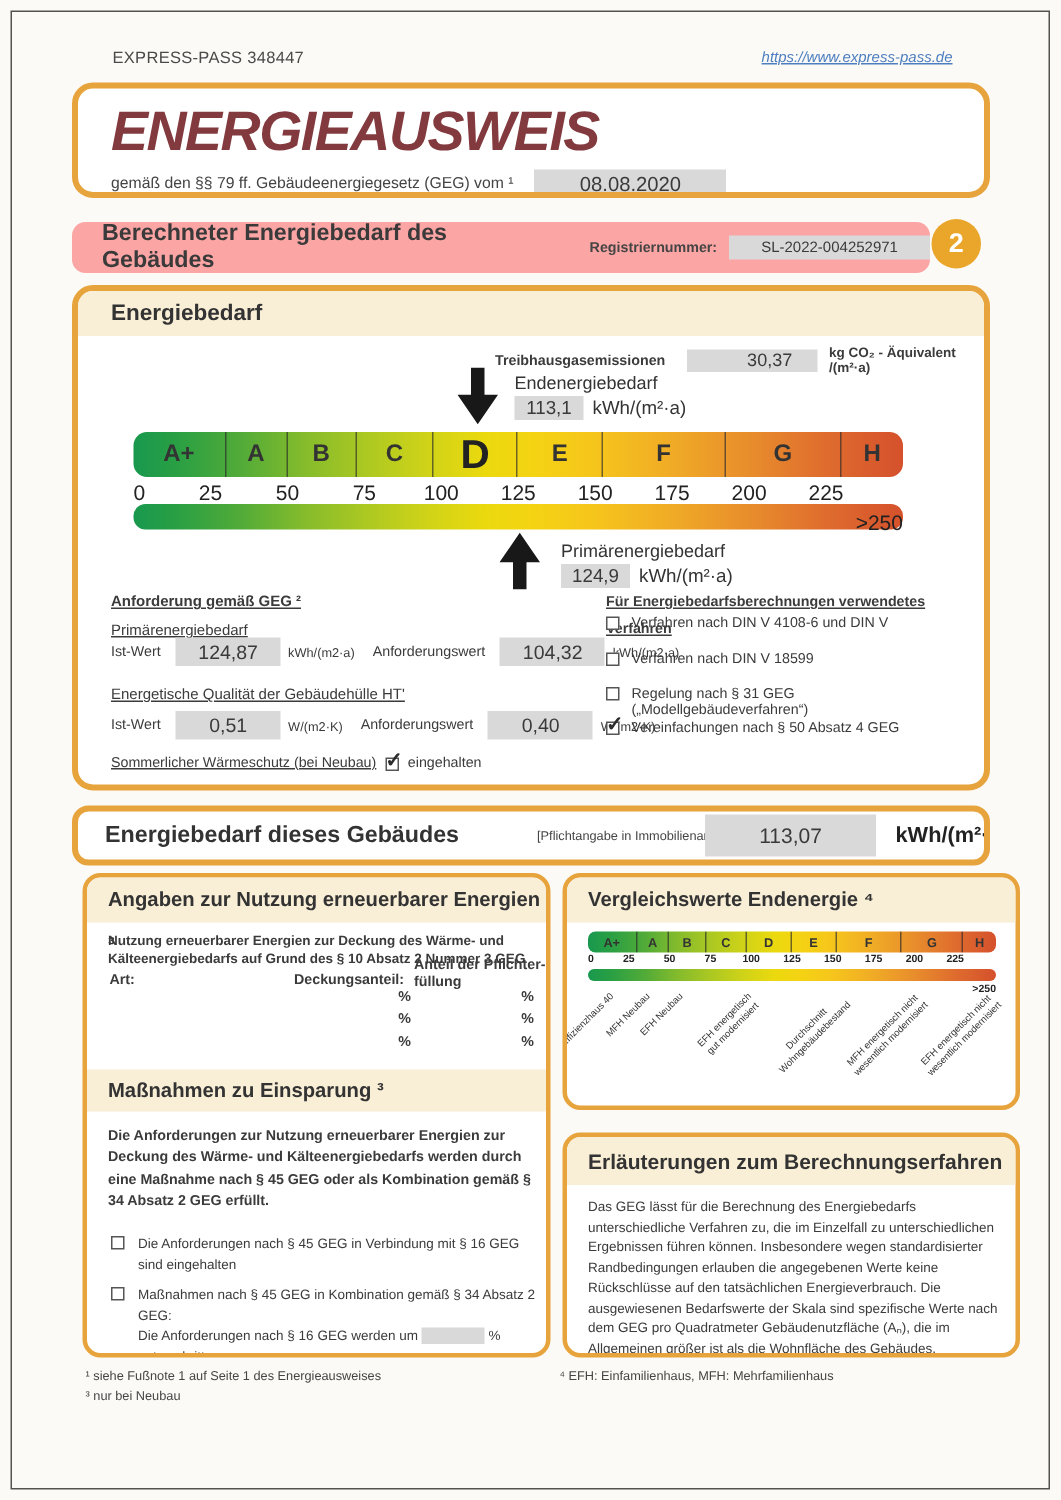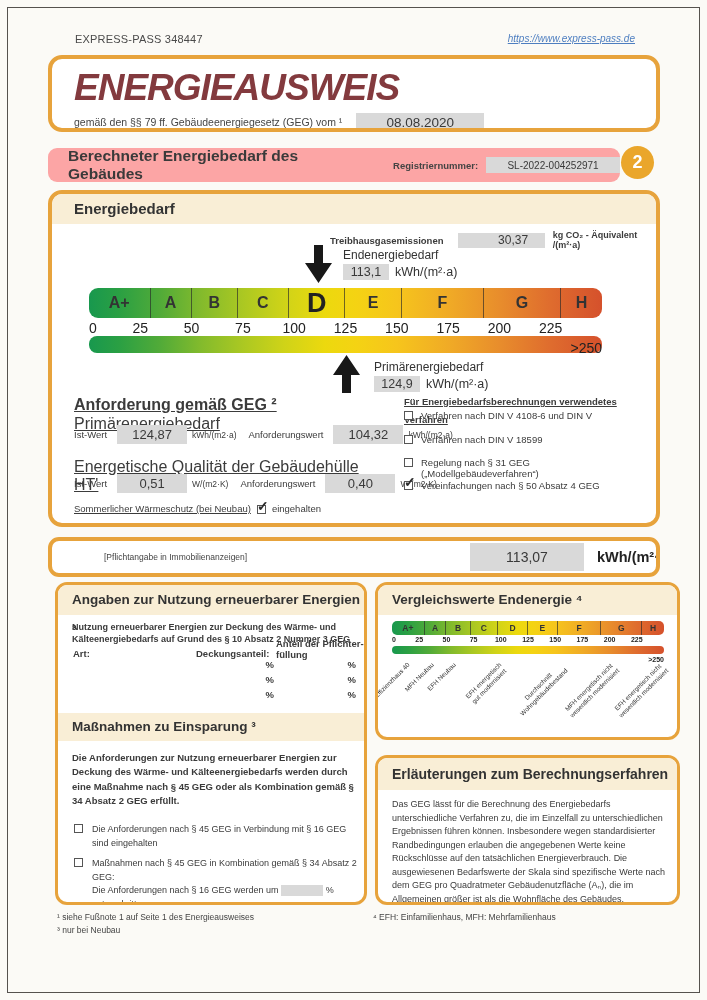--- a/index.html
+++ b/index.html
@@ -60,21 +60,21 @@
   .letters { display:flex; height:30px; border-radius:9px; overflow:hidden; }
   .letters .cell { display:flex; align-items:center; justify-content:center; font-size:16px; font-weight:bold; color:#333; border-right:1px solid rgba(40,40,40,.65); }
   .letters .cell:last-child { border-right:none; }
   .letters .cell.current { font-size:27px; color:#222; }
   .numbers { position:relative; height:17px; margin-top:1px; }
   .numbers .tick { position:absolute; top:1px; transform:translateX(-50%); font-size:14px; color:#222; }
   .numbers .tick.first { left:0 !important; transform:none; }
   .numbers .tick.last { left:auto !important; right:0; transform:none;margin-top:20px; }
   .botbar { height:17px; border-radius:8px; }
 
-  .anf-col { position:absolute; left:22px; width:310px; font-size:16px; }
+  .anf-col { position:absolute; left:22px; width:310px; font-size:10px; }
   .anf-col .h { font-weight:bold; text-decoration:underline; }
   .vrow { position:absolute; display:flex; align-items:center; font-size:9.5px; }
   .vrow .graybox { width:70px; height:19px; font-size:13px; margin-left:10px; }
   .vrow .unit { font-size:8.5px; margin-left:5px; }
   .vrow .anfl { margin-left:12px; }
   .sommer { position:absolute; left:22px; display:flex; align-items:flex-end; gap:6px; font-size:9.5px; }
 
   .verf-col { position:absolute; left:352px; width:246px; }
   .verf-col .h { font-size:9.5px; font-weight:bold; text-decoration:underline; }
   .verf-item { position:absolute; display:flex; gap:8px; font-size:9.5px; align-items:flex-start; }
@@ -238,20 +238,21 @@
     <span class="cb"></span>
     <span>Regelung nach § 31 GEG („Modellgebäudeverfahren“)</span>
   </div>
   <div class="verf-item" style="left:352px; top:286px; width:246px;">
     <span class="cb on"></span>
     <span>Vereinfachungen nach § 50 Absatz 4 GEG</span>
   </div>
 </div>
 
 <div class="obox pflicht-bar">
+  <span class="t">Energiebedarf dieses Gebäudes</span>
   <span class="note">[Pflichtangabe in Immobilienanzeigen]</span>
   <span class="graybox">113,07</span>
   <span class="unit">kWh/(m²·a)</span>
 </div>
 
 <div class="obox lower ern-box">
   <div class="box-head cream-strip">Angaben zur Nutzung erneuerbarer Energien ³</div>
   <div class="ern-intro">Nutzung erneuerbarer Energien zur Deckung des Wärme- und Kälteenergiebedarfs auf Grund des § 10 Absatz 2 Nummer 3 GEG</div>
   <div class="ern-lbl" style="left:15px; top:63px;">Art:</div>
   <div class="ern-lbl" style="left:138px; top:63px;">Deckungsanteil:</div>

